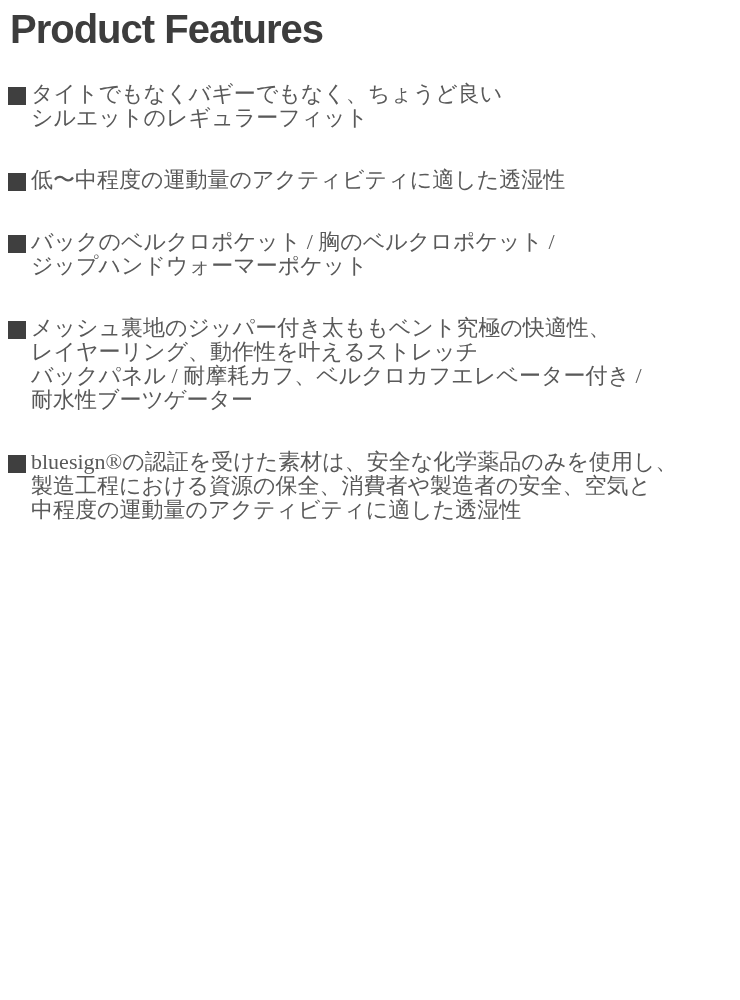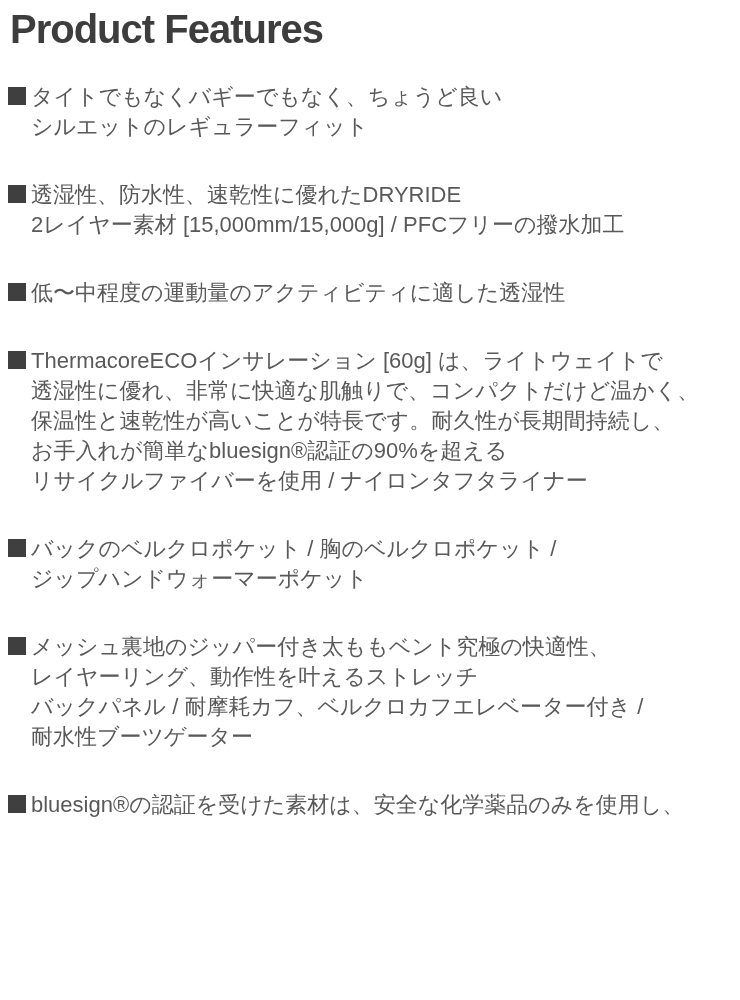--- a/index.html
+++ b/index.html
@@ -27,22 +27,23 @@
     line-height: 46px;
     font-weight: bold;
     letter-spacing: -1px;
     color: var(--title-text, #3d3d3d);
   }
   .feature {
     position: relative;
     padding-left: 23px;
     margin: 0 0 38px 0;
     font-size: 22px;
-    line-height: 30px;
+    line-height: 24px;
     color: var(--body-text, #595959);
+    font-family: Liberation Serif, serif;
   }
   .feature:last-child {
     margin-bottom: 0;
   }
   .feature .bullet {
     position: absolute;
     left: 0;
     top: 5px;
     width: 18px;
     height: 18px;
@@ -60,39 +61,26 @@
   <div class="content">
 
     <h1 class="page-title">Product Features</h1>
 
     <div class="feature">
       <span class="bullet"></span>
       <div class="feature-text">タイトでもなくバギーでもなく、ちょうど良い
 シルエットのレギュラーフィット</div>
     </div>
 
-    <div class="feature">
-      <span class="bullet"></span>
-      <div class="feature-text">透湿性、防水性、速乾性に優れたDRYRIDE
-2レイヤー素材 [15,000mm/15,000g] / PFCフリーの撥水加工</div>
-    </div>
 
     <div class="feature">
       <span class="bullet"></span>
       <div class="feature-text">低〜中程度の運動量のアクティビティに適した透湿性</div>
     </div>
 
-    <div class="feature">
-      <span class="bullet"></span>
-      <div class="feature-text">ThermacoreECOインサレーション [60g] は、ライトウェイトで
-透湿性に優れ、非常に快適な肌触りで、コンパクトだけど温かく、
-保温性と速乾性が高いことが特長です。耐久性が長期間持続し、
-お手入れが簡単なbluesign®認証の90%を超える
-リサイクルファイバーを使用 / ナイロンタフタライナー</div>
-    </div>
 
 
     <div class="feature">
       <span class="bullet"></span>
       <div class="feature-text">バックのベルクロポケット / 胸のベルクロポケット /
 ジップハンドウォーマーポケット</div>
     </div>
 
     <div class="feature">
       <span class="bullet"></span>

